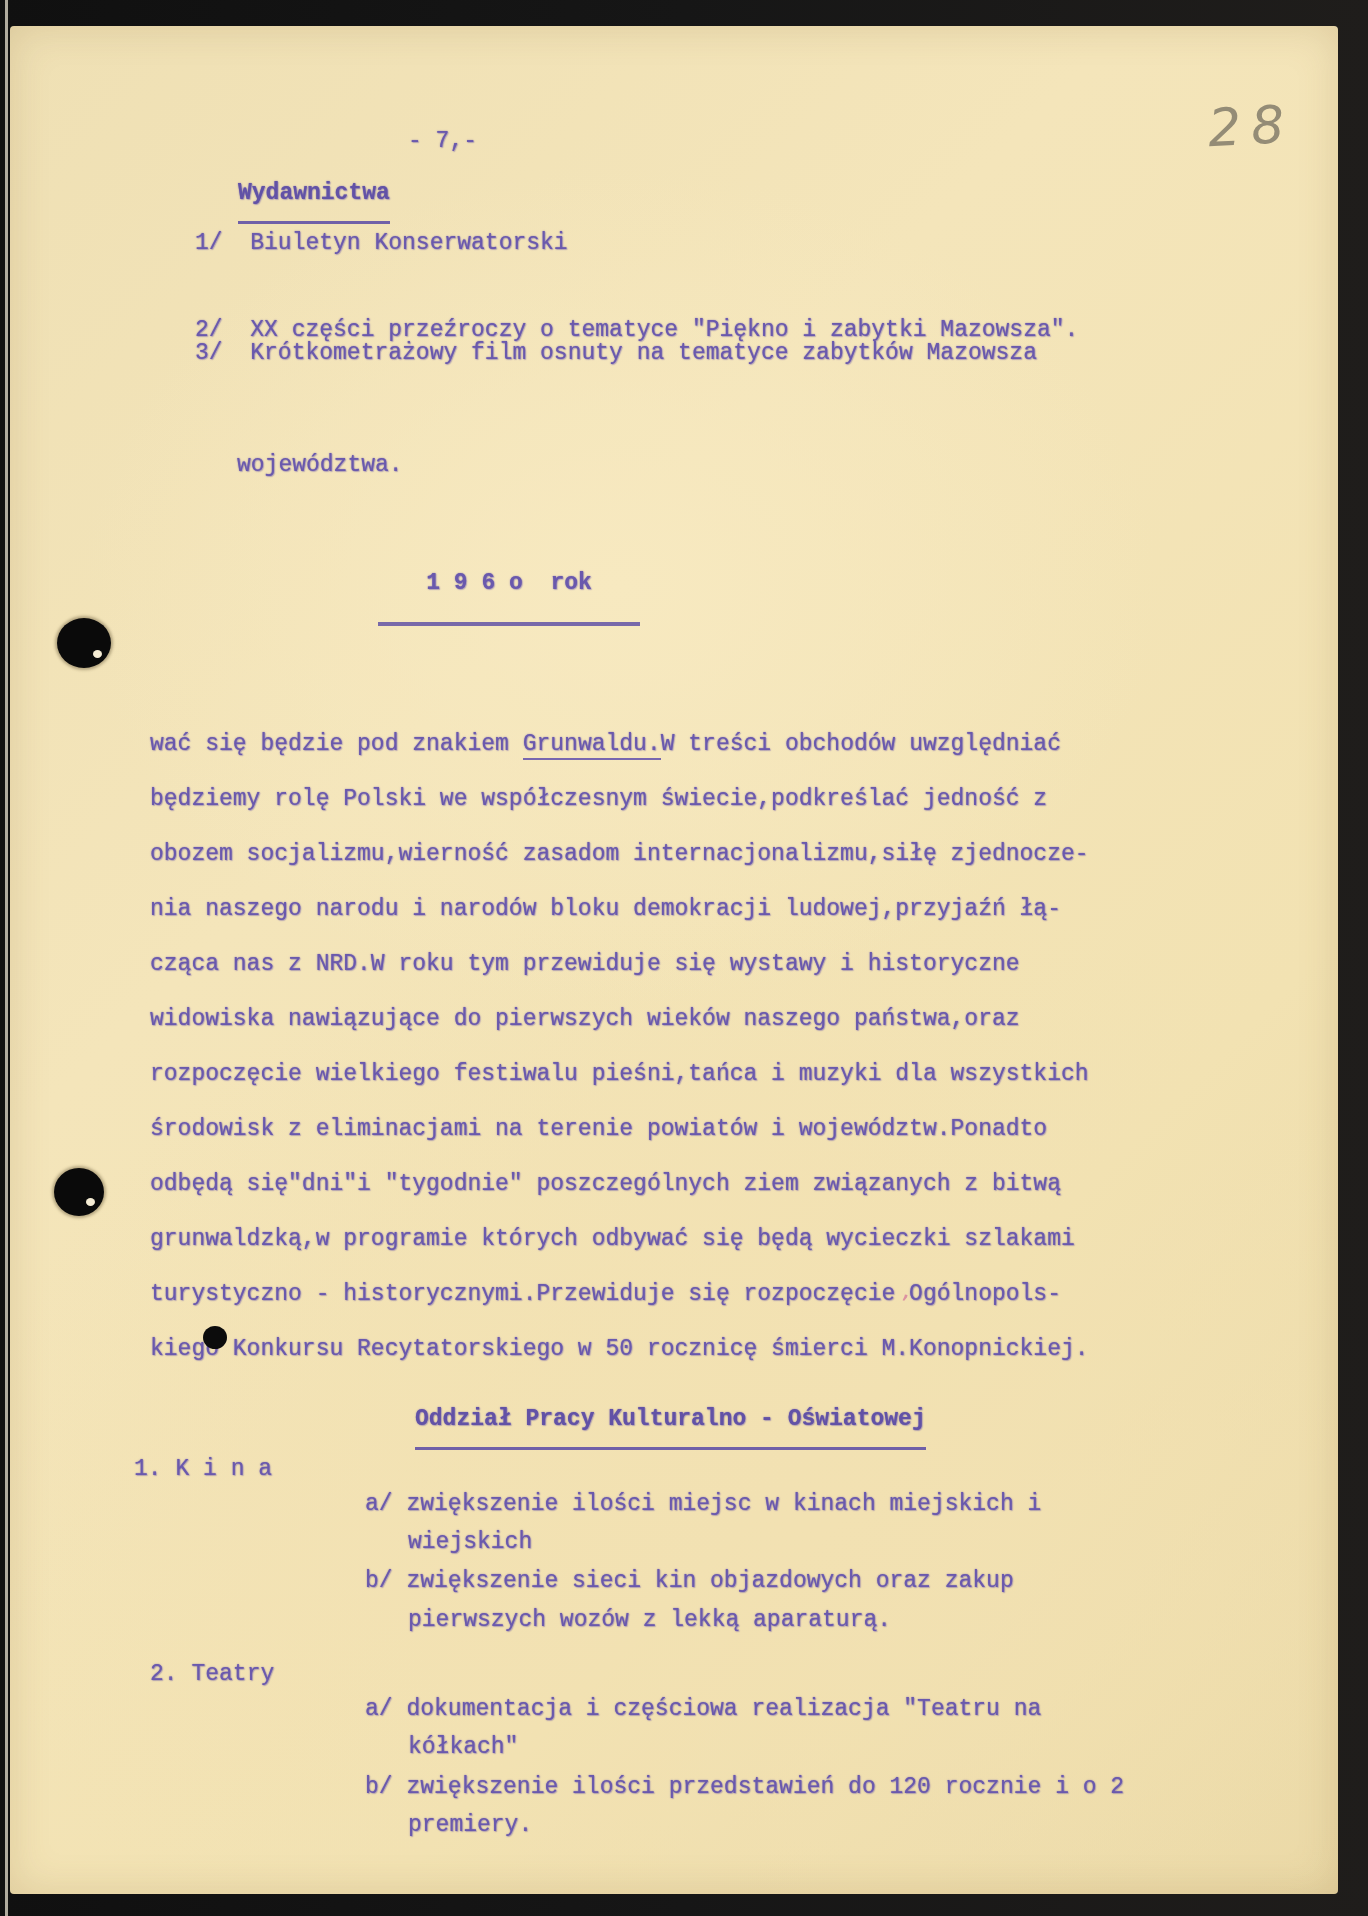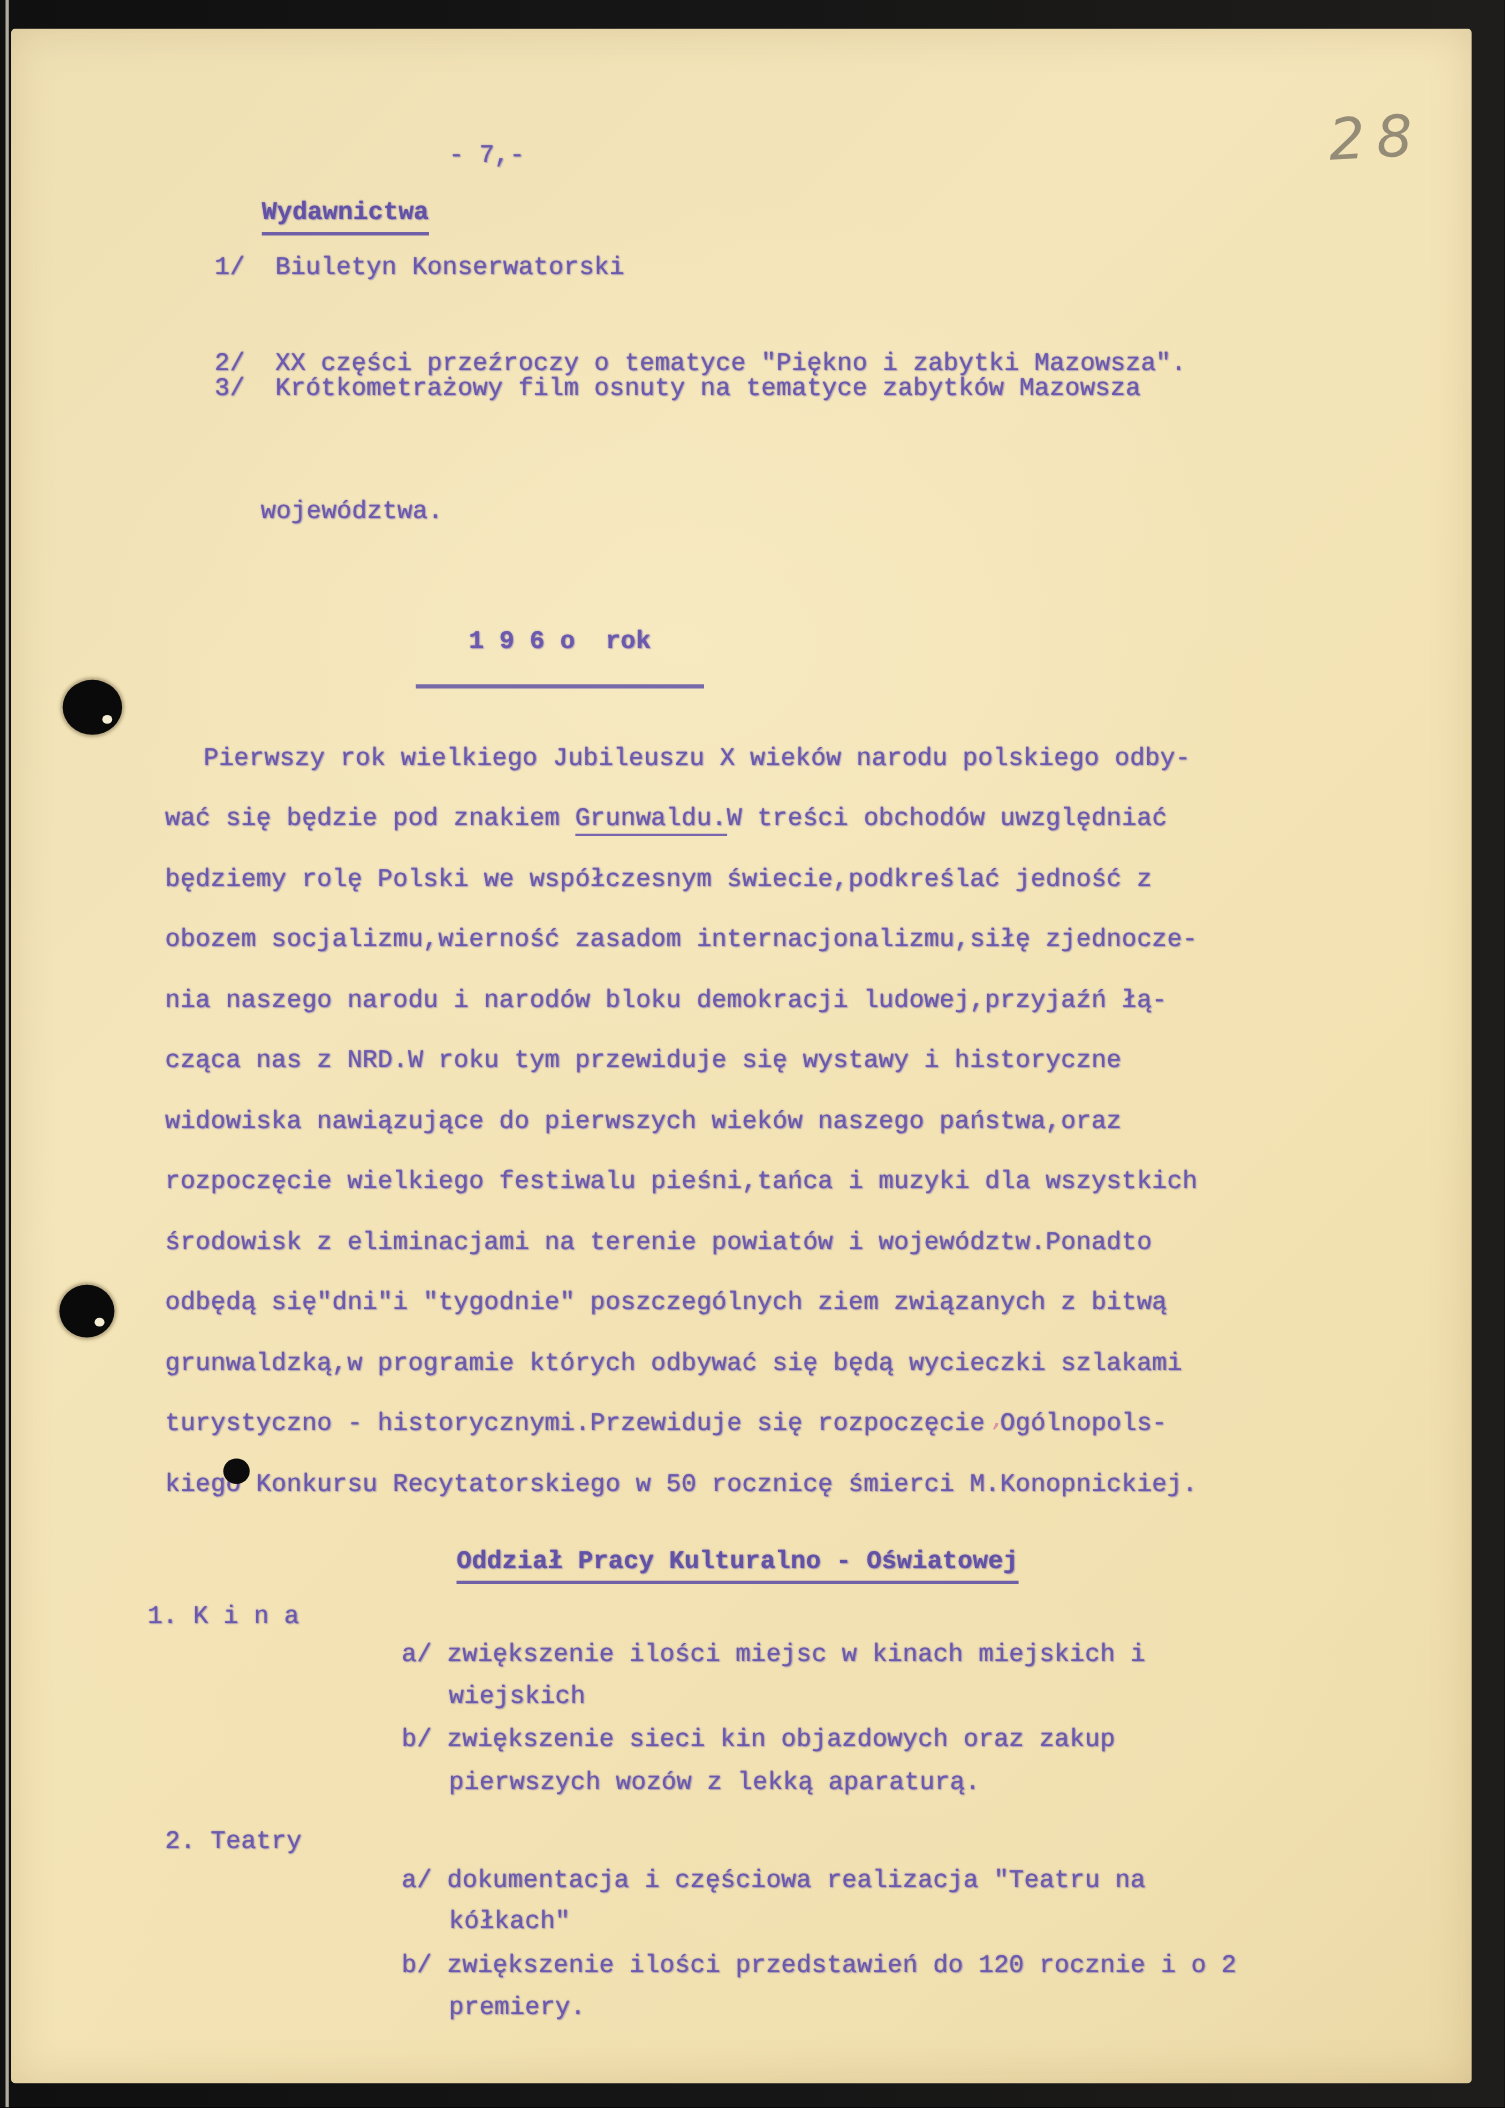--- a/index.html
+++ b/index.html
@@ -23,21 +23,21 @@
     border-radius:4px;
     box-shadow: inset 0 0 40px rgba(120,90,40,.18);
   }
   .tw {
     position:absolute; white-space:pre;
     color:#6a59ad; font-size:23px; line-height:30px;
     text-shadow: 0 0 1.5px rgba(106,89,173,.85), 1px 1px 1px rgba(106,89,173,.35);
     letter-spacing:0;
   }
   .tw.bold { font-weight:bold; color:#6252a6; }
-  .h-underline { border-bottom:3px solid rgba(98,82,166,.9); padding-bottom:3px; }
+  .h-underline { border-bottom:3px solid rgba(98,82,166,.9); padding-bottom:13px; }
   .u-inline { border-bottom:2px solid rgba(106,89,173,.9); padding-bottom:1px; }
   .h1960-wrap {
     position:absolute; left:368px; top:542px; width:262px; text-align:center;
     border-bottom:4px solid rgba(98,82,166,.85); padding-bottom:24px;
   }
   .h1960-wrap .inner {
     position:static; display:inline; font-weight:bold;
   }
   .pencil {
     position:absolute; left:1198px; top:70px;
@@ -75,21 +75,20 @@
 
     <div class="tw" style="left:185px; top:202px;"><span>1/</span><span>  </span><span>Biuletyn Konserwatorski</span></div>
     <div class="tw" style="left:185px; top:257px;margin-top:32px;"><span>2/</span><span>  </span><span>XX części przeźroczy o tematyce "Piękno i zabytki Mazowsza".</span></div>
     <div class="tw" style="left:185px; top:312px;"><span>3/</span><span>  </span><span>Krótkometrażowy film osnuty na tematyce zabytków Mazowsza</span></div>
     <div class="tw" style="left:227px; top:424px;text-align:center;">województwa.</div>
 
     <div class="h1960-wrap">
       <span class="tw inner">1 9 6 o  rok</span>
     </div>
 
-    <div class="tw" style="left:175px; top:648px;">Pierwszy rok wielkiego Jubileuszu X wieków narodu polskiego odby-</div>
     <div class="tw" style="left:140px; top:703px;"><span>wać się będzie pod znakiem </span><span class="u-inline">Grunwaldu.</span><span>W treści obchodów uwzględniać</span></div>
     <div class="tw" style="left:140px; top:758px;">będziemy rolę Polski we współczesnym świecie,podkreślać jedność z</div>
     <div class="tw" style="left:140px; top:813px;">obozem socjalizmu,wierność zasadom internacjonalizmu,siłę zjednocze-</div>
     <div class="tw" style="left:140px; top:868px;">nia naszego narodu i narodów bloku demokracji ludowej,przyjaźń łą-</div>
     <div class="tw" style="left:140px; top:923px;">cząca nas z NRD.W roku tym przewiduje się wystawy i historyczne</div>
     <div class="tw" style="left:140px; top:978px;">widowiska nawiązujące do pierwszych wieków naszego państwa,oraz</div>
     <div class="tw" style="left:140px; top:1033px;">rozpoczęcie wielkiego festiwalu pieśni,tańca i muzyki dla wszystkich</div>
     <div class="tw" style="left:140px; top:1088px;">środowisk z eliminacjami na terenie powiatów i województw.Ponadto</div>
     <div class="tw" style="left:140px; top:1143px;">odbędą się"dni"i "tygodnie" poszczególnych ziem związanych z bitwą</div>
     <div class="tw" style="left:140px; top:1198px;">grunwaldzką,w programie których odbywać się będą wycieczki szlakami</div>

